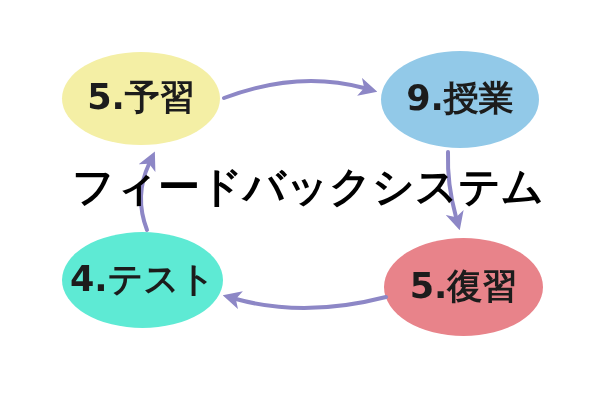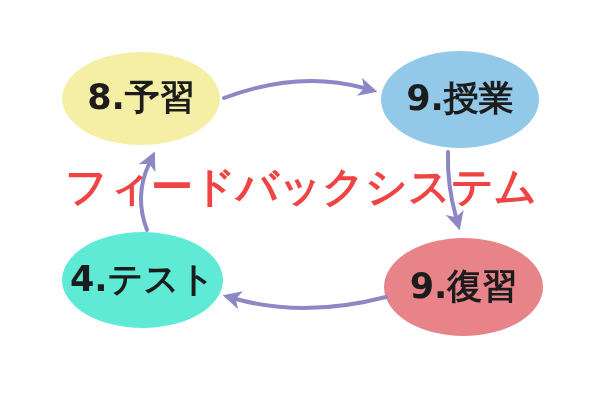--- a/index.html
+++ b/index.html
@@ -66,30 +66,30 @@
         <path d="M0,0 L10,5 L0,10 L2.6,5 Z" style="fill: rgb(141, 135, 198);"></path>
       </marker>
     </defs>
     <path d="M 224,98 Q 298,70 364,88" fill="none" stroke-width="4" stroke-linecap="round" marker-end="url(#ah)" style="stroke: rgb(141, 135, 198);"></path>
     <path d="M 448,152 Q 447,185 456,217" fill="none" stroke-width="4" stroke-linecap="round" marker-end="url(#ah)" style="stroke: rgb(141, 135, 198);"></path>
     <path d="M 386,297 Q 305,318 236,299" fill="none" stroke-width="4" stroke-linecap="round" marker-end="url(#ah)" style="stroke: rgb(141, 135, 198);"></path>
     <path d="M 147,230 Q 134,196 149,164" fill="none" stroke-width="4" stroke-linecap="round" marker-end="url(#ah)" style="stroke: rgb(141, 135, 198);"></path>
   </svg>
 
   <div class="node node-1" style="background: rgb(244, 239, 165);">
-    <span class="node-label" style="color: rgb(28, 28, 28);">8.予習</span>
+    <span class="node-label" style="color: rgb(28, 28, 28);">5.予習</span>
   </div>
 
   <div class="node node-2" style="background: rgb(146, 201, 232);">
     <span class="node-label" style="color: rgb(28, 28, 28);">9.授業</span>
   </div>
 
   <div class="node node-3" style="background: rgb(232, 131, 138);">
-    <span class="node-label" style="color: rgb(28, 28, 28);">9.復習</span>
+    <span class="node-label" style="color: rgb(28, 28, 28);">5.復習</span>
   </div>
 
   <div class="node node-4" style="background: #5eead4;">
     <span class="node-label" style="color: rgb(28, 28, 28);">4.テスト</span>
   </div>
 
-  <div class="diagram-title" style="color: #ef4444;">フィードバックシステム</div>
+  <div class="diagram-title" style="color: #000000; margin-left: 7px;">フィードバックシステム</div>
 
 </div>
 
 </body></html>

